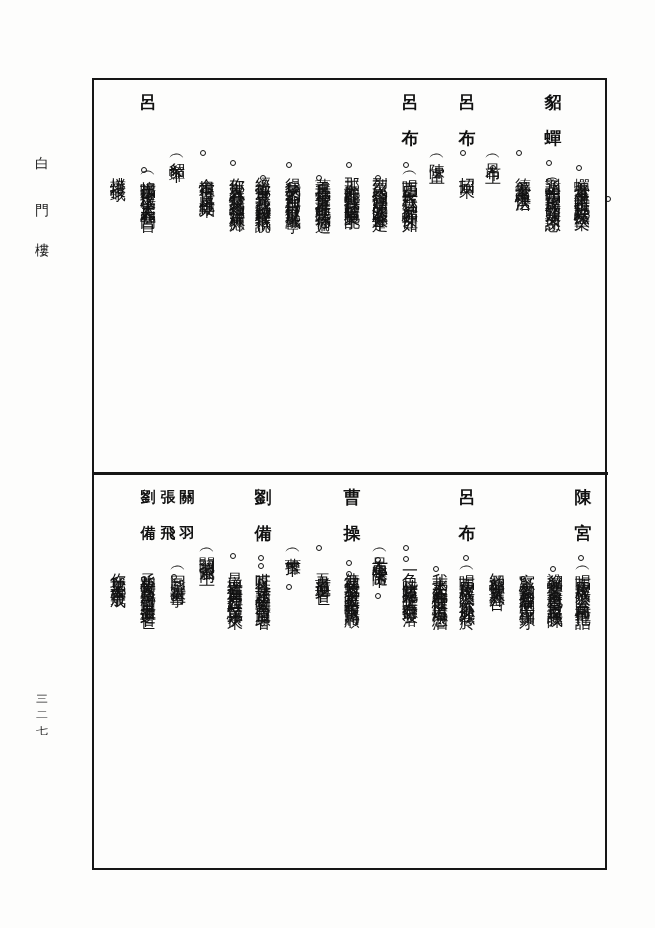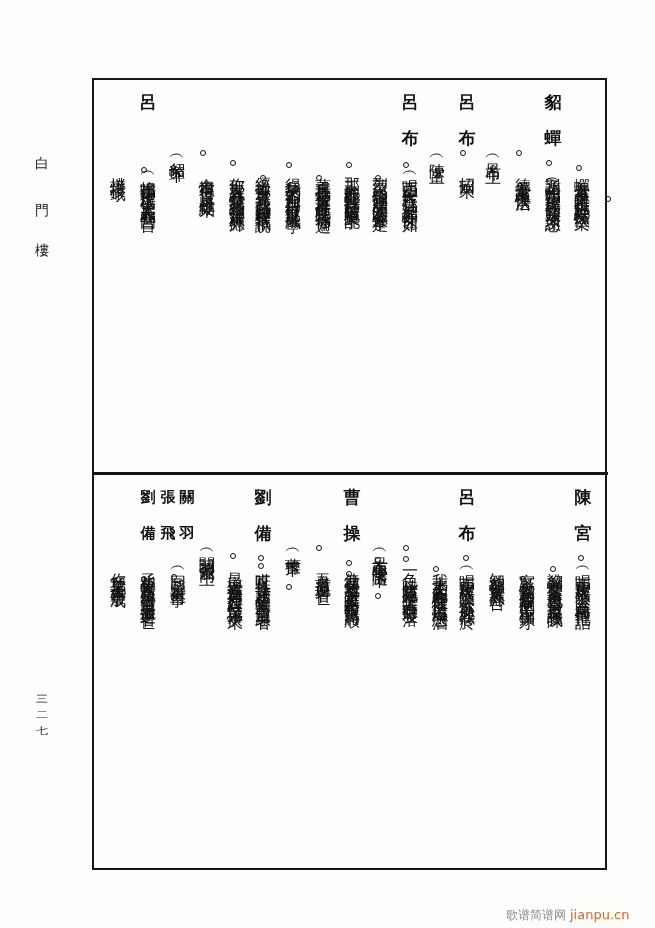--- a/index.html
+++ b/index.html
@@ -157,16 +157,13 @@
     <div class="vt lo" style="left:309px;top:560px">吾者昌<span class="dot">。</span>逆吾者亡<span class="dot">。</span></div>
     <div class="vt lo" style="left:279px;top:542px">（曹操下<span class="dot">。</span>）</div>
     <div class="vt lo" style="left:249px;top:560px">哎呀且住<span class="dot">。</span>方才丞相要收呂布<span class="dot">。</span>言道順者</div>
     <div class="vt lo" style="left:221px;top:560px">昌<span class="dot">。</span>逆者亡<span class="dot">。</span>這便如何是好<span class="dot">。</span>二位賢弟快來</div>
     <div class="vt lo" style="left:193px;top:542px">（關羽張飛同上<span class="dot">。</span>）</div>
     <div class="vt lo" style="left:164px;top:560px">（同聲）大哥何事<span class="dot">。</span></div>
     <div class="vt lo" style="left:134px;top:560px">丞相要收呂布爲將<span class="dot">。</span>言道順者昌<span class="dot">。</span>逆者亡<span class="dot">。</span></div>
     <div class="vt lo" style="left:104px;top:560px">你我弟兄大事難成了<span class="dot">。</span></div>
   </div>
 
-  <div class="watermark">
-    <span class="wm-cn">歌谱简谱网</span><span class="wm-en">jianpu.cn</span>
-  </div>
 </div>
 
 </body></html>

